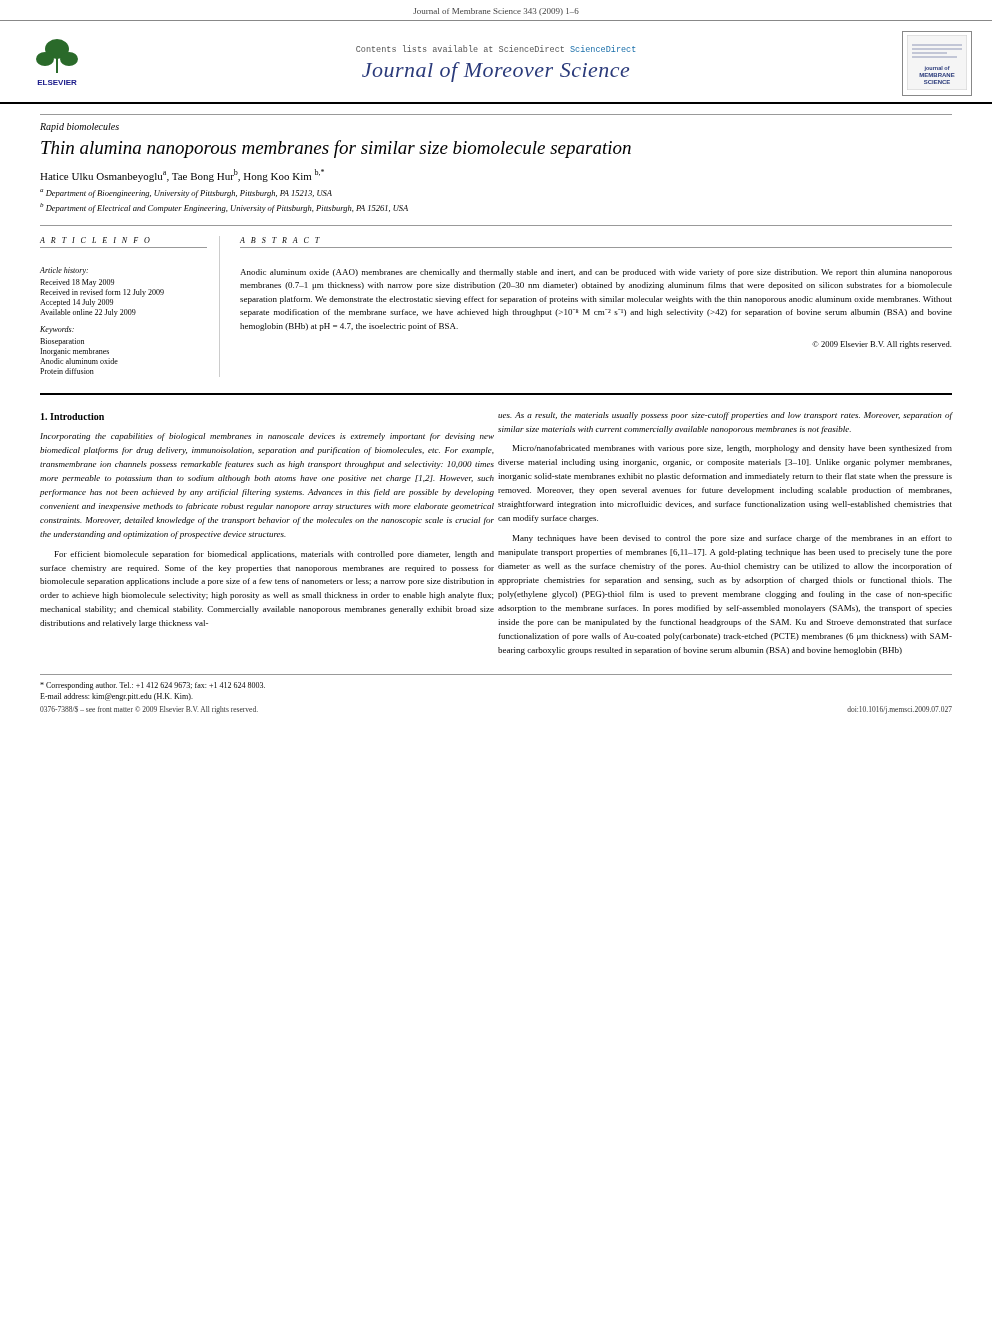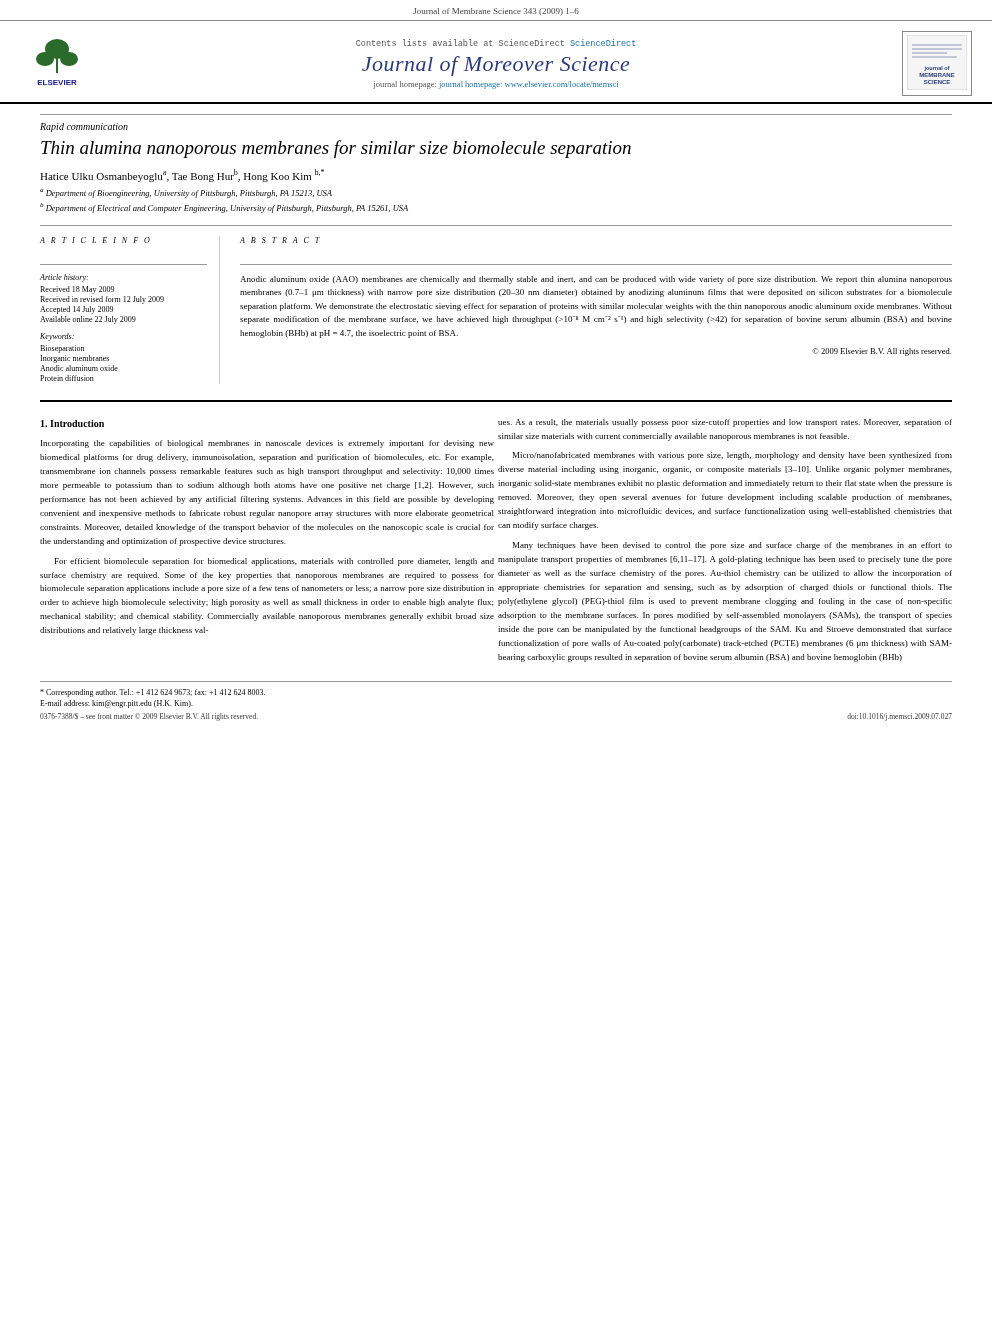--- a/index.html
+++ b/index.html
@@ -132,22 +132,22 @@
       flex: 1;
       font-size: 9px;
     }
 
     .section-heading {
       font-size: 8px;
       letter-spacing: 2px;
       font-style: italic;
       text-transform: uppercase;
       border-bottom: 1px solid #999;
-      padding-bottom: 19px;
-      margin-bottom: 8px;
+      padding-bottom: 2px;
+      margin-bottom: 18px;
     }
 
     .article-history-label {
       font-style: italic;
       font-size: 8px;
       margin-bottom: 3px;
     }
     .history-item {
       font-size: 8px;
       margin-bottom: 1px;
@@ -196,21 +196,21 @@
       text-align: left;
     }
 
     .body-para {
       font-size: 9px;
       line-height: 1.55;
       text-align: justify;
       margin-bottom: 6px;
       text-indent: 14px;
     }
-    .body-para:first-of-type { text-indent: 0; }
+    .body-para:first-of-type { text-indent: 0; font-style: italic; }
 
     
     .article-footer {
       border-top: 1px solid #999;
       padding-top: 6px;
       margin-top: 10px;
       font-size: 8px;
     }
     .footnote-item {
       margin-bottom: 2px;
@@ -246,23 +246,20 @@
 
         <text x="37" y="50" font-size="8" font-family="Arial" font-weight="bold" text-anchor="middle" fill="#1a1a8a">ELSEVIER</text>
       </svg>
     </div>
 
     <div class="title-center">
       <div class="contents-line">
         <span>Contents lists available at ScienceDirect</span> <span style="color:#1a6faa;">ScienceDirect</span>
       </div>
       <div class="journal-name">Journal of Moreover Science</div>
-      <div class="homepage-line">
-        journal homepage: <span style="color:#1a6faa;">journal homepage: www.elsevier.com/locate/memsci</span>
-      </div>
     </div>
 
     <div class="journal-logo-box">
       <div class="journal-logo-inner">
         <svg width="60" height="55" viewBox="0 0 60 55">
           <rect width="60" height="55" fill="#f5f5f5" stroke="#ccc"></rect>
 
           <line x1="5" y1="10" x2="55" y2="10" stroke="#2a3a7a" stroke-width="0.5"></line>
           <line x1="5" y1="14" x2="55" y2="14" stroke="#2a3a7a" stroke-width="0.5"></line>
           <line x1="5" y1="18" x2="40" y2="18" stroke="#2a3a7a" stroke-width="0.5"></line>
@@ -270,21 +267,21 @@
           <text x="30" y="35" font-size="5.5" font-family="Arial" font-weight="bold" text-anchor="middle" fill="#2a3a7a">journal of</text>
           <text x="30" y="42" font-size="6" font-family="Arial" font-weight="bold" text-anchor="middle" fill="#2a3a7a">MEMBRANE</text>
           <text x="30" y="49" font-size="6" font-family="Arial" font-weight="bold" text-anchor="middle" fill="#2a3a7a">SCIENCE</text>
         </svg>
       </div>
     </div>
   </div>
 
   <div class="article-content">
 
-    <div class="rapid-comm">Rapid communication</div>
+    <div class="rapid-comm">Rapid biomolecules</div>
 
     <div class="article-title">Thin alumina nanoporous membranes for similar size biomolecule separation</div>
 
     <div class="authors">
       Hatice Ulku Osmanbeyoglu<sup>a</sup>, Tae Bong Hur<sup>b</sup>, Hong Koo Kim <sup>b,*</sup>
     </div>
 
     <div class="affiliations">
       <div><sup>a</sup> Department of Bioengineering, University of Pittsburgh, Pittsburgh, PA 15213, USA</div>
       <div><sup>b</sup> Department of Electrical and Computer Engineering, University of Pittsburgh, Pittsburgh, PA 15261, USA</div>

